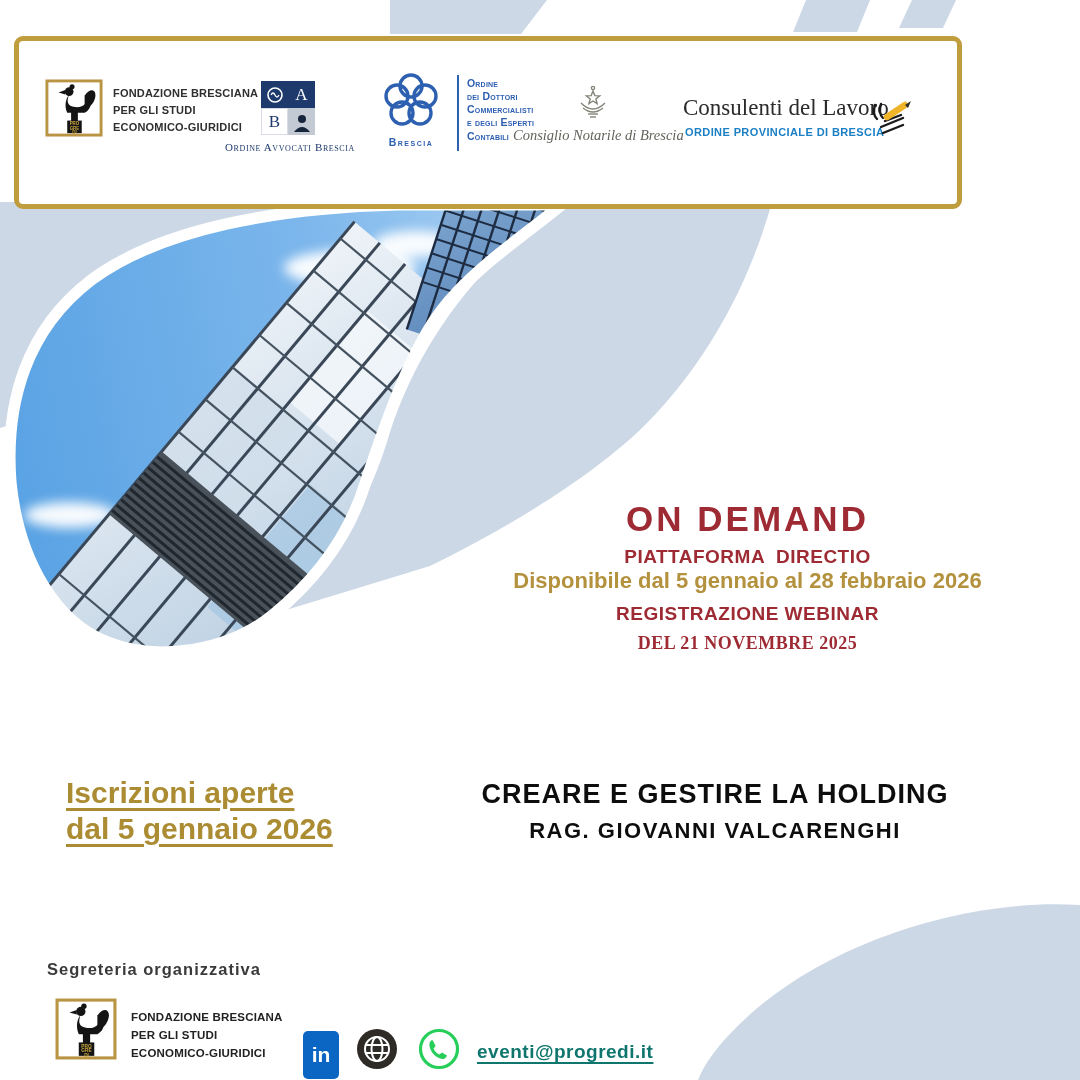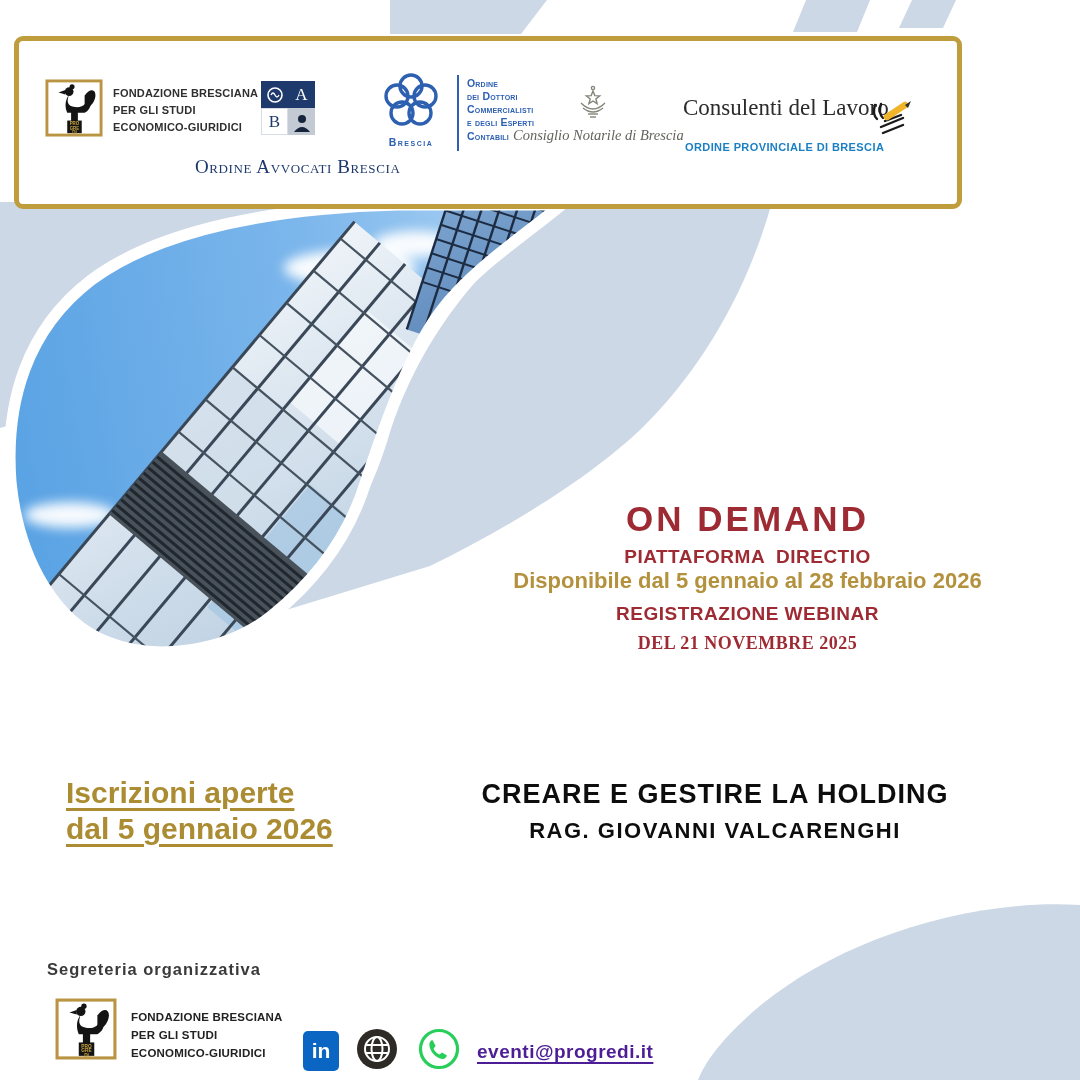--- a/index.html
+++ b/index.html
@@ -12,21 +12,21 @@
             border:5px solid #bf9c3c;border-radius:9px;z-index:3;}
   .logo-box *{position:absolute;}
 
   .fond-text{font-size:11px;font-weight:bold;color:#2f2f2f;line-height:1.55;letter-spacing:.2px;}
   .fond-text div{position:static;}
 
   .oab-grid{display:grid;grid-template-columns:27px 27px;grid-template-rows:27px 27px;}
   .oab-grid span{position:static;display:flex;align-items:center;justify-content:center;
                  font-family:"Liberation Serif",serif;font-size:17px;}
   .oab-caption{font-family:"Liberation Serif",serif;font-variant:small-caps;color:#1e3a6d;
-               font-size:19px;letter-spacing:.6px;white-space:nowrap;margin-top:15px;}
+               font-size:11px;letter-spacing:.6px;white-space:nowrap;}
 
   .comm-lines{font-size:10.5px;font-weight:600;color:#2d5fb3;line-height:1.25;
               font-variant:small-caps;letter-spacing:.2px;}
   .comm-lines div{position:static;}
   .comm-brescia{font-size:10.5px;font-weight:600;color:#2d5fb3;font-variant:small-caps;letter-spacing:1.5px;}
 
   .notar-caption{font-family:"Liberation Serif",serif;font-style:italic;color:#63635c;
                  font-size:14.5px;white-space:nowrap;}
 
   .consul-title{font-family:"Liberation Serif",serif;font-size:23px;color:#2b2b2b;white-space:nowrap;}
@@ -46,23 +46,23 @@
 
   
   .event{left:425px;top:779px;width:580px;text-align:center;color:#0d0d0d;z-index:2;}
   .ev-title{font-size:27px;font-weight:800;letter-spacing:1px;}
   .ev-label{font-size:16px;font-weight:500;letter-spacing:3px;margin-top:10px;color:#1a1a1a;}
   .ev-name{font-size:22px;font-weight:800;letter-spacing:1.5px;margin-top:8px;}
 
   
   .foot-heading{left:47px;top:960px;font-size:16.5px;font-weight:600;letter-spacing:1px;color:#3a3a3a;z-index:2;}
   .foot-org{left:131px;top:1009px;font-size:11.5px;font-weight:bold;color:#222;line-height:1.55;letter-spacing:.2px;z-index:2;}
-  .linkedin{left:303px;top:1031px;width:36px;height:40px;background:#0a66c2;border-radius:5px;
+  .linkedin{left:303px;top:1031px;width:36px;height:48px;background:#0a66c2;border-radius:5px;
             color:#fff;font-weight:bold;font-size:21px;display:flex;align-items:center;justify-content:center;z-index:2;}
-  .email{left:477px;top:1041px;font-size:19px;font-weight:800;color:#4c1d95;letter-spacing:.5px;
+  .email{left:477px;top:1041px;font-size:19px;font-weight:800;color:#0f766e;letter-spacing:.5px;
          text-decoration:underline;text-decoration-thickness:2px;text-underline-offset:4px;z-index:2;}
   svg{display:block;}
 </style>
 </head>
 <body>
 
 <div class="canvas">
 
   <svg class="abs" style="left:0;top:0;z-index:1;" width="1080" height="1080" viewBox="0 0 1080 1080">
     <defs>
@@ -270,21 +270,21 @@
         <path d="M6,18 q12,12 24,0"></path>
         <path d="M8,23 q10,8 20,0"></path>
         <line x1="13" y1="29" x2="23" y2="29"></line>
         <line x1="15" y1="32" x2="21" y2="32"></line>
         <circle cx="18" cy="3" r="1.6"></circle>
       </g>
     </svg>
     <div class="notar-caption" style="left:494px;top:86px;width:160px;text-align:center;">Consiglio Notarile di Brescia</div>
 
     <div class="consul-title" style="left:664px;top:54px;">Consulenti del Lavoro</div>
-    <div class="consul-sub" style="left:666px;top:100px;">ORDINE PROVINCIALE DI BRESCIA</div>
+    <div class="consul-sub" style="left:666px;top:85px;">ORDINE PROVINCIALE DI BRESCIA</div>
     <svg style="left:848px;top:52px;" width="46" height="50" viewBox="0 0 46 50">
       <g stroke="#1a1a1a" stroke-width="2.4" fill="none" stroke-linecap="round">
         <path d="M8,12 q-3,9 2,14"></path>
         <path d="M14,11 q-3,9 2,14"></path>
         <line x1="16" y1="40" x2="36" y2="32"></line>
         <line x1="14" y1="34" x2="36" y2="25"></line>
         <line x1="18" y1="28" x2="34" y2="22"></line>
       </g>
       <line x1="20" y1="24" x2="38" y2="12" stroke="#f0b429" stroke-width="6.5" stroke-linecap="round"></line>
       <polygon points="38,12 44,8 41,15" fill="#2c2c2c"></polygon>

